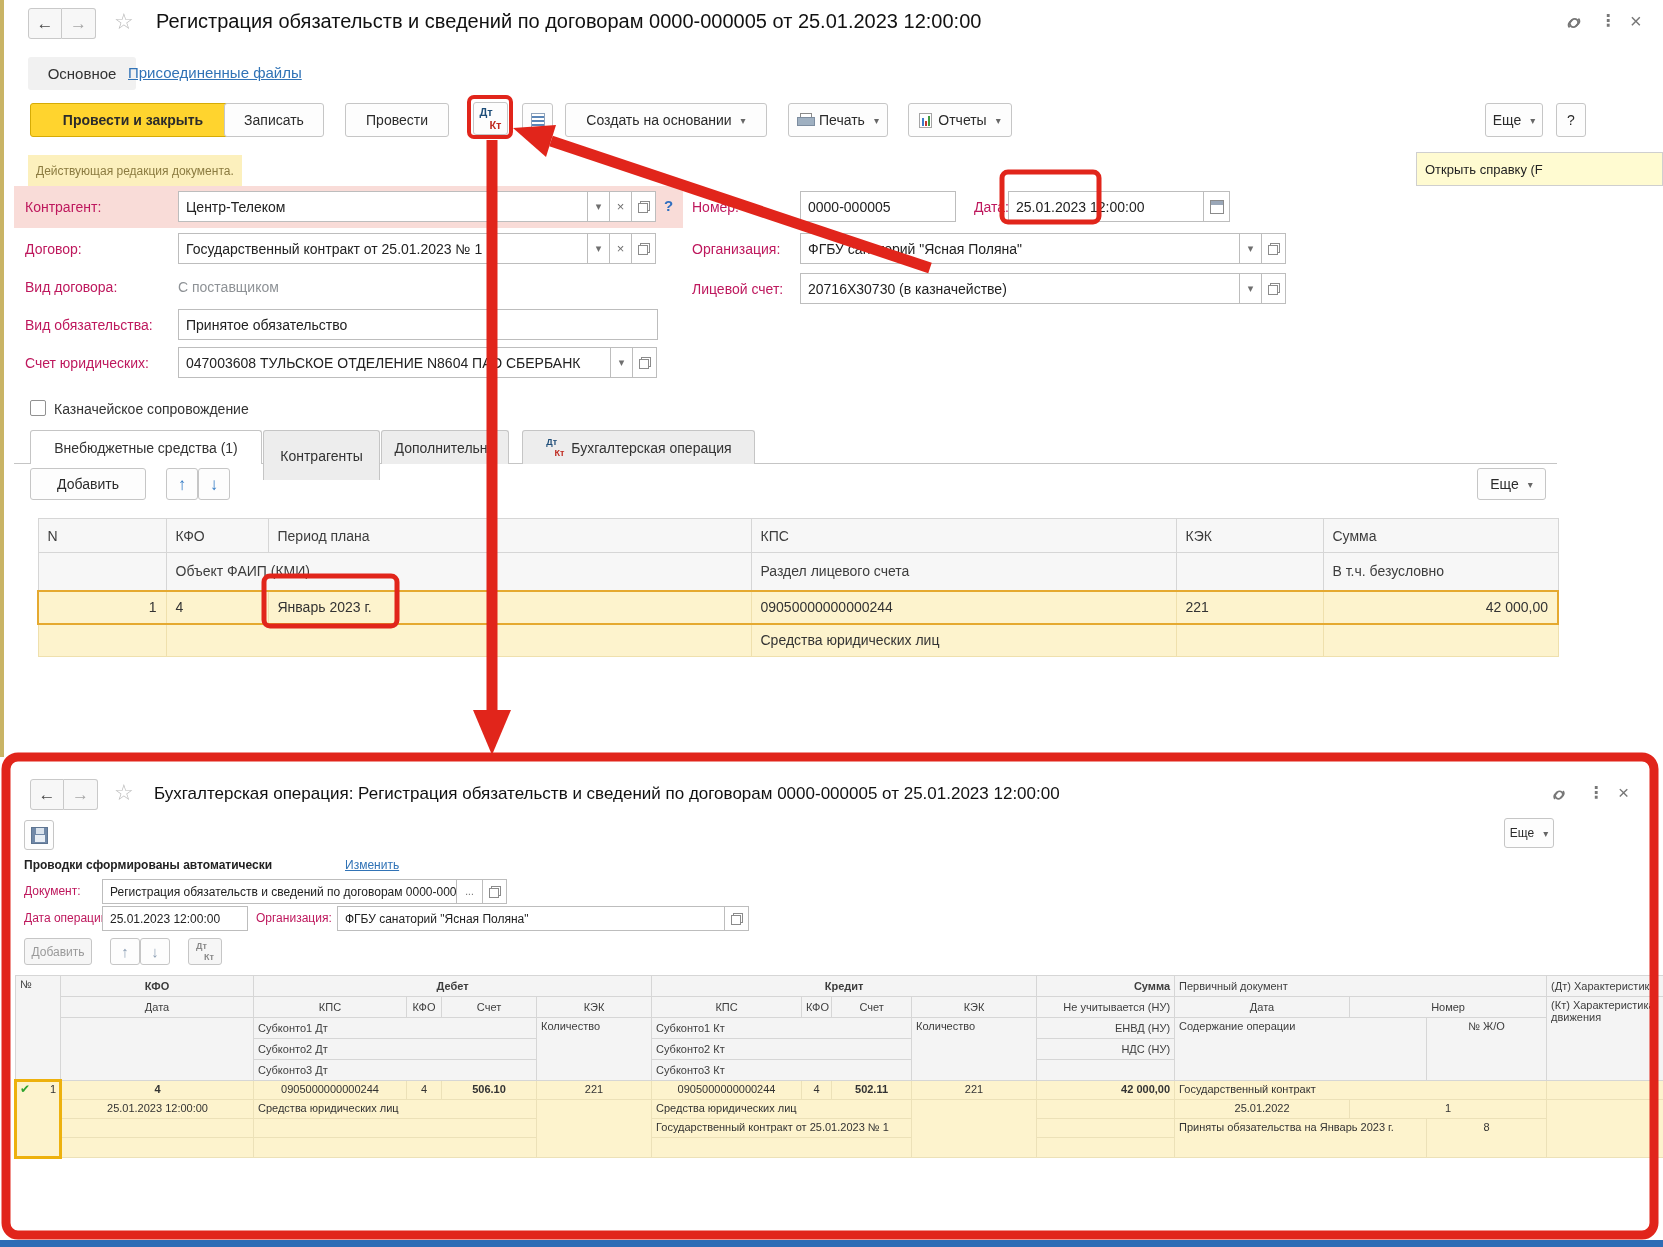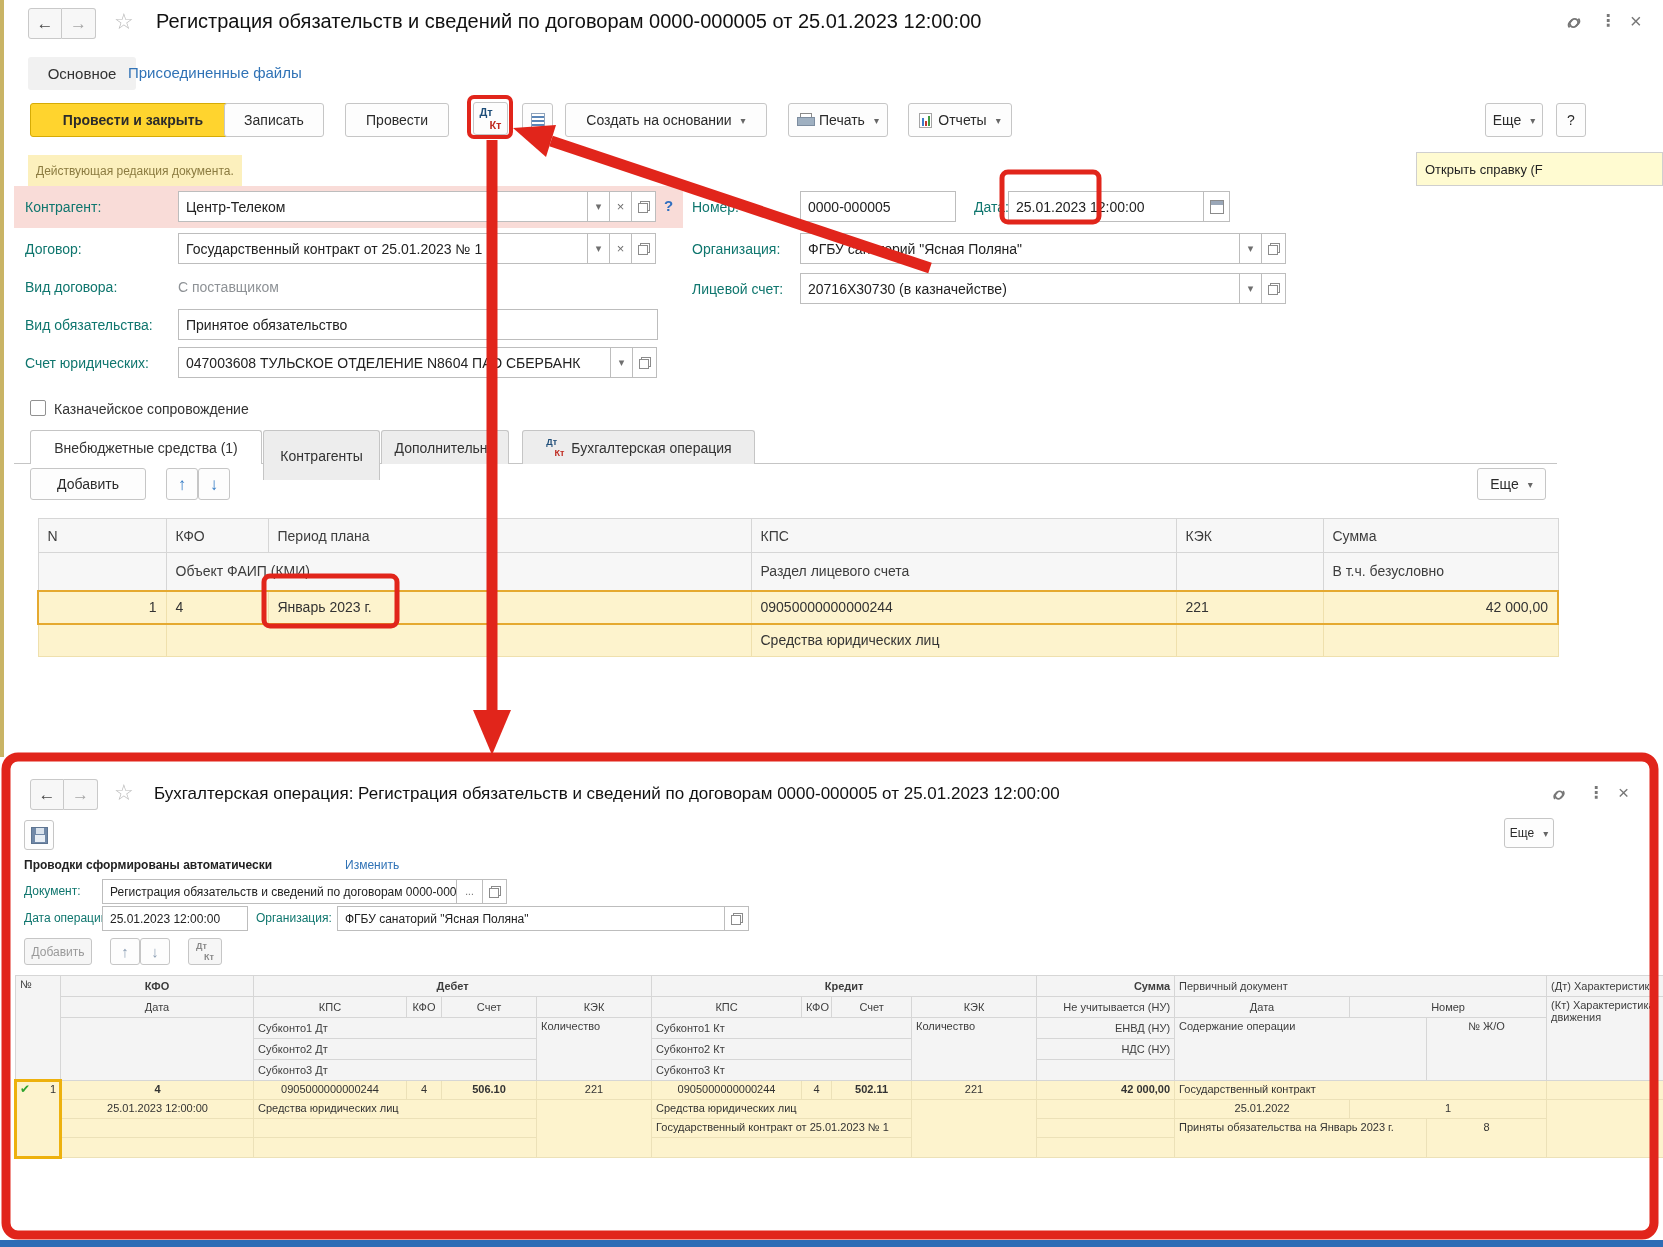--- a/index.html
+++ b/index.html
@@ -10,21 +10,21 @@
   .btn{display:flex;align-items:center;justify-content:center;gap:6px;background:#fdfdfd;border:1px solid #c6c6c6;border-radius:3px;font-size:14px;color:#2b2b2b;cursor:pointer;white-space:nowrap}
   .btn .caret{font-size:10px;color:#666;margin-left:3px}
   .btn-yellow{background:#ffd42e;border-color:#d6ab05;font-weight:700}
   .btn-disabled{color:#9a9a9a;background:#f6f6f6}
   .navbtn{background:#f7f7f7;border:1px solid #c9c9c9;display:flex;align-items:center;justify-content:center;font-size:17px;color:#4a4a4a}
   .navbtn.dim{color:#a7a7a7}
   .nav-left{border-radius:3px 0 0 3px}
   .nav-right{border-radius:0 3px 3px 0;border-left:none}
   .star{color:#b9b9b9;font-size:22px;line-height:1}
   .winicon{color:#777;font-size:17px;line-height:1;cursor:pointer}
-  .label{font-size:14px;color:#0f766e;white-space:nowrap}
+  .label{font-size:14px;color:#be185d;white-space:nowrap}
   .fg{display:flex;align-items:stretch;height:31px}
   .inp{flex:1;border:1px solid #bdbdbd;background:#fff;font-size:14px;color:#222;display:flex;align-items:center;padding:0 7px;overflow:hidden;white-space:nowrap}
   .fbtn{width:22px;border:1px solid #bdbdbd;border-left:none;background:#fff;display:flex;align-items:center;justify-content:center;color:#6f6f6f;font-size:11px;cursor:pointer}
   .openicon{position:relative;width:12px;height:12px;display:inline-block}
   .openicon::before{content:"";position:absolute;top:0;right:0;width:8px;height:8px;border:1px solid #8b8b8b}
   .openicon::after{content:"";position:absolute;bottom:0;left:0;width:8px;height:8px;border:1px solid #8b8b8b;background:#fff}
   .calicon{position:relative;width:14px;height:14px;display:inline-block;border:1px solid #8b8b8b;background:#fff}
   .calicon::before{content:"";position:absolute;left:0;top:0;right:0;height:4px;background:#9aa7b8}
   .dtkt{position:relative;width:24px;height:24px}
   .dtkt .dt{position:absolute;top:0;left:1px;color:#1f4e79;font-size:11px;font-weight:700;line-height:1}
@@ -32,21 +32,21 @@
   .reglist{width:14px;height:15px;border:1px solid #8fa3bb;background:repeating-linear-gradient(#fff 0 2px,#5b86b8 2px 4px);display:inline-block}
   .printicon{position:relative;width:16px;height:14px;display:inline-block}
   .printicon::before{content:"";position:absolute;left:3px;top:0;width:10px;height:5px;border:1px solid #8a8a8a;background:#fff}
   .printicon::after{content:"";position:absolute;left:0;top:4px;width:16px;height:7px;background:#9fb0c1;border:1px solid #7d8da0}
   .reporticon{width:13px;height:15px;border:1px solid #a5a5a5;background-color:#fff;background-image:linear-gradient(#3d7cc9,#3d7cc9),linear-gradient(#c23a2e,#c23a2e),linear-gradient(#3f9a3f,#3f9a3f);background-size:2px 8px,2px 5px,2px 10px;background-position:2px 4px,5px 7px,8px 2px;background-repeat:no-repeat;display:inline-block}
   .floppyicon{position:relative;width:17px;height:17px;background:#7189a8;border:1px solid #5d7491;display:inline-block}
   .floppyicon::before{content:"";position:absolute;left:4px;top:0;width:8px;height:6px;background:#d9e2ec}
   .floppyicon::after{content:"";position:absolute;left:3px;bottom:1px;width:10px;height:7px;background:#e8eef5}
   .bluearrow{color:#2f78c4;font-weight:700;font-size:17px;line-height:1}
   .grayarrow{color:#8ea0b5;font-weight:700;font-size:15px;line-height:1}
-  .link{color:#3173b6;cursor:pointer;white-space:nowrap}
+  .link{color:#3173b6;text-decoration:underline;cursor:pointer;white-space:nowrap}
   .checkbox{width:16px;height:16px;border:1px solid #919191;background:#fff;border-radius:2px}
   
   .sectab{background:#f1f1f1;border-radius:3px;display:flex;align-items:center;justify-content:center;font-size:15px;color:#333}
   
   .ptab{display:flex;align-items:center;justify-content:center;gap:6px;font-size:14px;color:#333;border:1px solid #c5c5c5;border-bottom:none;background:#ededed;border-radius:3px 3px 0 0}
   .ptab.active{background:#fff}
   .tabline{border-top:1px solid #c5c5c5}
   
   table{border-collapse:collapse;table-layout:fixed}
   .grid1{font-size:14px;border:1px solid #c9c9c9}

